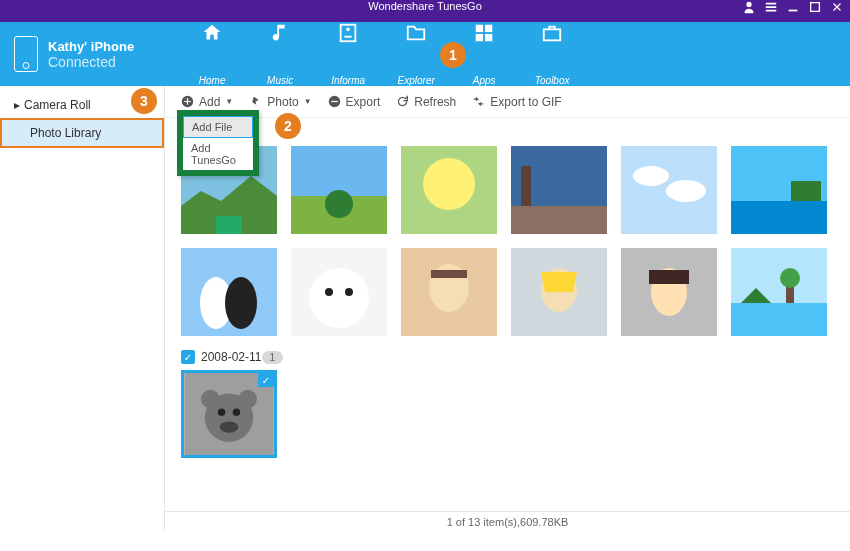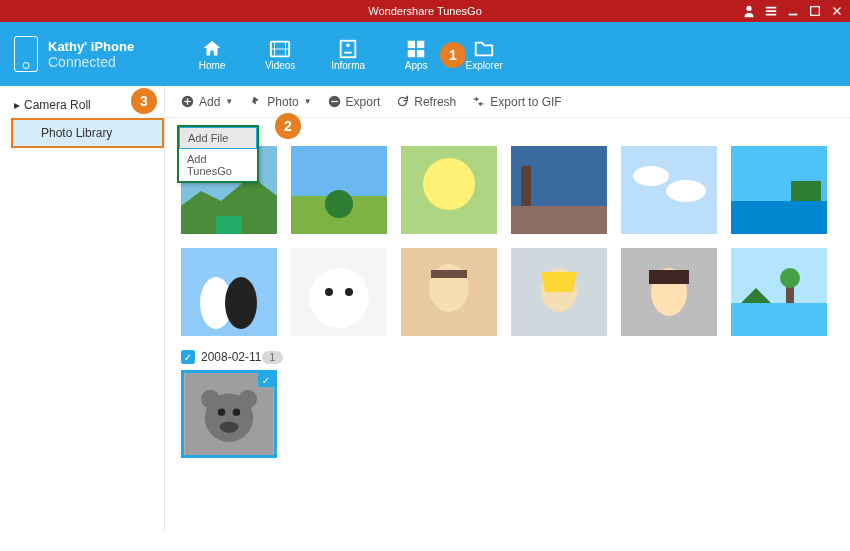--- a/index.html
+++ b/index.html
@@ -1,46 +1,46 @@
 <!DOCTYPE html>
 <html><head>
 <meta charset="utf-8">
 <style>
 * { margin: 0; padding: 0; box-sizing: border-box; font-family: Arial, sans-serif; }
 body { width: 850px; height: 551px; background: #fff; overflow: hidden; position: relative; }
 
-.titlebar { height: 22px; background: #b91c1c; display: flex; align-items: center; justify-content: center; position: relative; }
+.titlebar { height: 22px; background: #4c1d95; display: flex; justify-content: center; position: relative; }
 .titlebar-title { color: #fff; font-size: 11px; font-weight: 500; }
 .titlebar-controls { position: absolute; right: 6px; display: flex; gap: 8px; }
 .tb-ctrl { width: 14px; height: 14px; display: flex; align-items: center; justify-content: center; color: #fff; cursor: pointer; }
 
 .header { height: 64px; background: #26a7e8; display: flex; align-items: center; }
 .device { display: flex; align-items: center; gap: 10px; padding: 0 14px; }
 .device-icon { width: 24px; height: 36px; border: 1.5px solid #fff; border-radius: 3px; position: relative; }
 .device-icon::after { content:''; position:absolute; bottom:2px; left:50%; transform:translateX(-50%); width:5px; height:5px; border:1px solid #fff; border-radius:50%; }
 .device-name { color: #fff; font-size: 13px; font-weight: bold; }
 .device-status { color: #cfeaf9; font-size: 14px; }
 
 .nav { display: flex; margin-left: 30px; gap: 0; }
-.nav-item { width: 68px; height: 64px; display: flex; flex-direction: column; align-items: center; justify-content: center; cursor: pointer; color: #fff; position: relative; }
+.nav-item { width: 68px; height: 64px; display: flex; flex-direction: column; align-items: center; justify-content: space-between; cursor: pointer; color: #fff; position: relative; font-style: italic; }
 .nav-item.active { background: rgba(255,255,255,0.15); border: 2px solid #e67e22; border-radius: 2px; }
 .nav-icon { width: 24px; height: 22px; fill: #fff; }
 .nav-label { font-size: 10px; }
 
 .body { display: flex; height: 445px; }
 .sidebar { width: 165px; border-right: 1px solid #e5e5e5; padding-top: 6px; }
 .side-item { padding: 6px 10px 6px 14px; font-size: 12px; color: #333; cursor: pointer; display:flex; align-items:center; gap:4px; }
-.side-item.highlight { background: #d6ecf8; border: 2px solid #e67e22; margin-left: 11px; }
+.side-item.highlight { background: #d6ecf8; border: 2px solid #e67e22; }
 
 .main { flex: 1; display: flex; flex-direction: column; }
 .toolbar { height: 32px; display: flex; align-items: center; gap: 16px; padding: 0 16px; font-size: 12px; color: #555; border-bottom: 1px solid #eee; position: relative; }
 .tool { display: flex; align-items: center; gap: 5px; cursor: pointer; }
 .tool-ic { width: 13px; height: 13px; fill: #555; }
 
-.dropdown { position: absolute; top: 39px; left: 12px; width: 82px; background: #fff; border: 2px solid #15803d; box-shadow: 2px 2px 4px rgba(0,0,0,0.2); z-index: 10; }
+.dropdown { position: absolute; top: 24px; left: 12px; width: 82px; background: #fff; border: 6px solid #15803d; box-shadow: 2px 2px 4px rgba(0,0,0,0.2); z-index: 10; }
 .dd-item { padding: 4px 8px; font-size: 11px; cursor: pointer; }
 .dd-item.sel { background: #e8e8e8; border: 1px solid #26a7e8; }
 
 .content { flex: 1; overflow: auto; padding: 6px 16px; }
 .group-head { display: flex; align-items: center; justify-content: flex-start; padding: 2px 0 6px; }
 .group-left { display:flex; align-items:center; gap:6px; font-size:12px; color:#333; }
 .chk { width:14px; height:14px; border:1px solid #999; border-radius:2px; display:flex; align-items:center; justify-content:center; }
 .chk.on { background:#26a7e8; border-color:#26a7e8; color:#fff; font-size:10px; }
 .count-pill { background:#d8d8d8; color:#666; font-size:10px; padding:1px 8px; border-radius:8px; }
 
@@ -101,47 +101,53 @@
   </div>
   <div class="nav">
     <div class="nav-item">
         <svg class="nav-icon" viewBox="0 0 24 24">
           <path d="M12 3l9 8h-3v8h-4v-5h-4v5H6v-8H3z"></path>
         </svg>
         <span class="nav-label">Home</span>
       </div>
     <div class="nav-item">
         <svg class="nav-icon" viewBox="0 0 24 24">
-          <rect x="2" y="4" width="20" height="16" rx="1" fill="none" stroke="#fff" stroke-width="2"></rect>
-          <path d="M6 4v16M18 4v16M2 12h20" stroke="#fff" stroke-width="1"></path>
-        </svg>
-        <span class="nav-label">Videos</span>
+          <path d="M9 3v10.5a3.5 3.5 0 102 3.2V7h6V3H9z"></path>
+        </svg>
+        <span class="nav-label">Music</span>
       </div>
     <div class="nav-item">
         <svg class="nav-icon" viewBox="0 0 24 24">
           <rect x="4" y="3" width="16" height="18" fill="none" stroke="#fff" stroke-width="2"></rect>
           <circle cx="12" cy="8" r="2"></circle>
           <path d="M8 16h8" stroke="#fff" stroke-width="2"></path>
         </svg>
         <span class="nav-label" style="overflow:hidden;width:34px;text-align:right;">Information</span>
+      </div>
+    <div class="nav-item">
+        <svg class="nav-icon" viewBox="0 0 24 24">
+          <path d="M3 5h7l2 3h9v11H3z" fill="none" stroke="#fff" stroke-width="2"></path>
+        </svg>
+        <span class="nav-label">Explorer</span>
       </div>
     <div class="nav-item">
         <svg class="nav-icon" viewBox="0 0 24 24">
           <rect x="3" y="3" width="8" height="8"></rect>
           <rect x="13" y="3" width="8" height="8"></rect>
           <rect x="3" y="13" width="8" height="8"></rect>
           <rect x="13" y="13" width="8" height="8"></rect>
         </svg>
         <span class="nav-label">Apps</span>
       </div>
     <div class="nav-item">
         <svg class="nav-icon" viewBox="0 0 24 24">
-          <path d="M3 5h7l2 3h9v11H3z" fill="none" stroke="#fff" stroke-width="2"></path>
-        </svg>
-        <span class="nav-label">Explorer</span>
+          <rect x="3" y="8" width="18" height="12" fill="none" stroke="#fff" stroke-width="2"></rect>
+          <path d="M9 8V5h6v3" fill="none" stroke="#fff" stroke-width="2"></path>
+        </svg>
+        <span class="nav-label">Toolbox</span>
       </div>
   </div>
 </div>
 
 <div class="body">
   <div class="sidebar">
     <div class="side-item">
         <span>▸</span>
         <span>Camera Roll</span>
       </div>
@@ -306,18 +312,21 @@
               <circle cx="40" cy="42" r="4" fill="#222"></circle>
               <circle cx="56" cy="42" r="4" fill="#222"></circle>
               <ellipse cx="48" cy="58" rx="10" ry="6" fill="#424242"></ellipse>
               <circle cx="28" cy="28" r="10" fill="#757575"></circle>
               <circle cx="68" cy="28" r="10" fill="#757575"></circle>
             </svg>
           </div>
       </div>
     </div>
 
+    <div class="statusbar">
+        <span>1 of 13 item(s),609.78KB</span>
+      </div>
   </div>
 </div>
 
 <div class="callout c1">1</div>
 <div class="callout c2">2</div>
 <div class="callout c3">3</div>
 
 </body></html>

